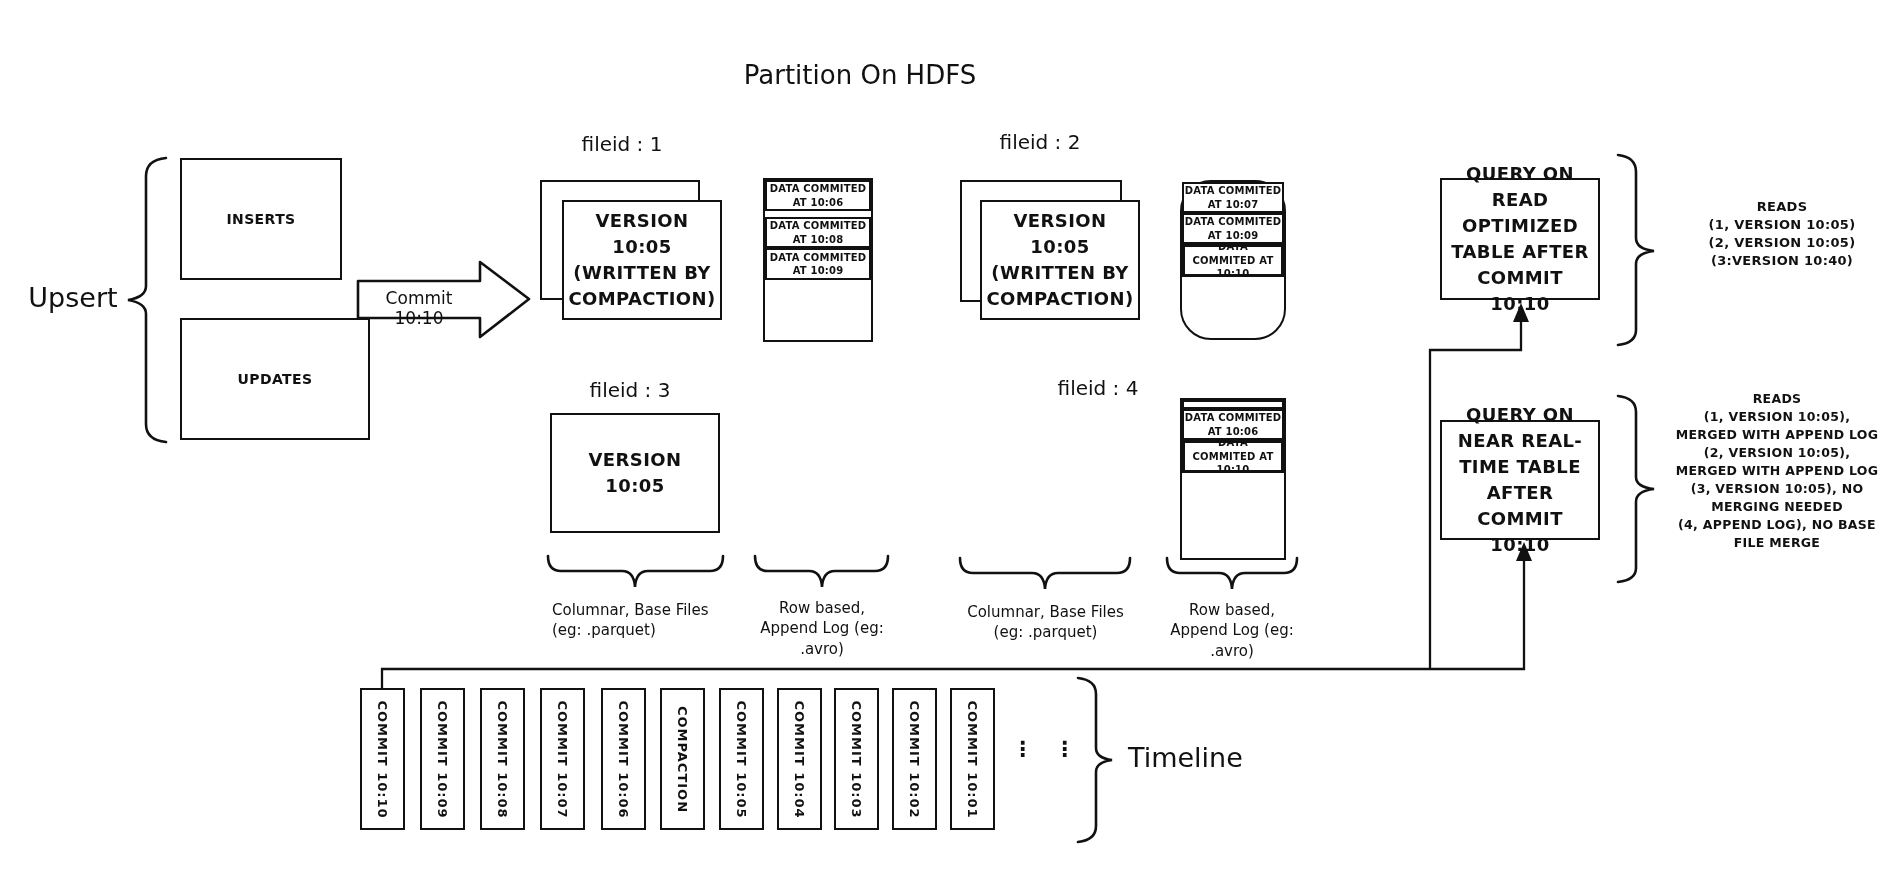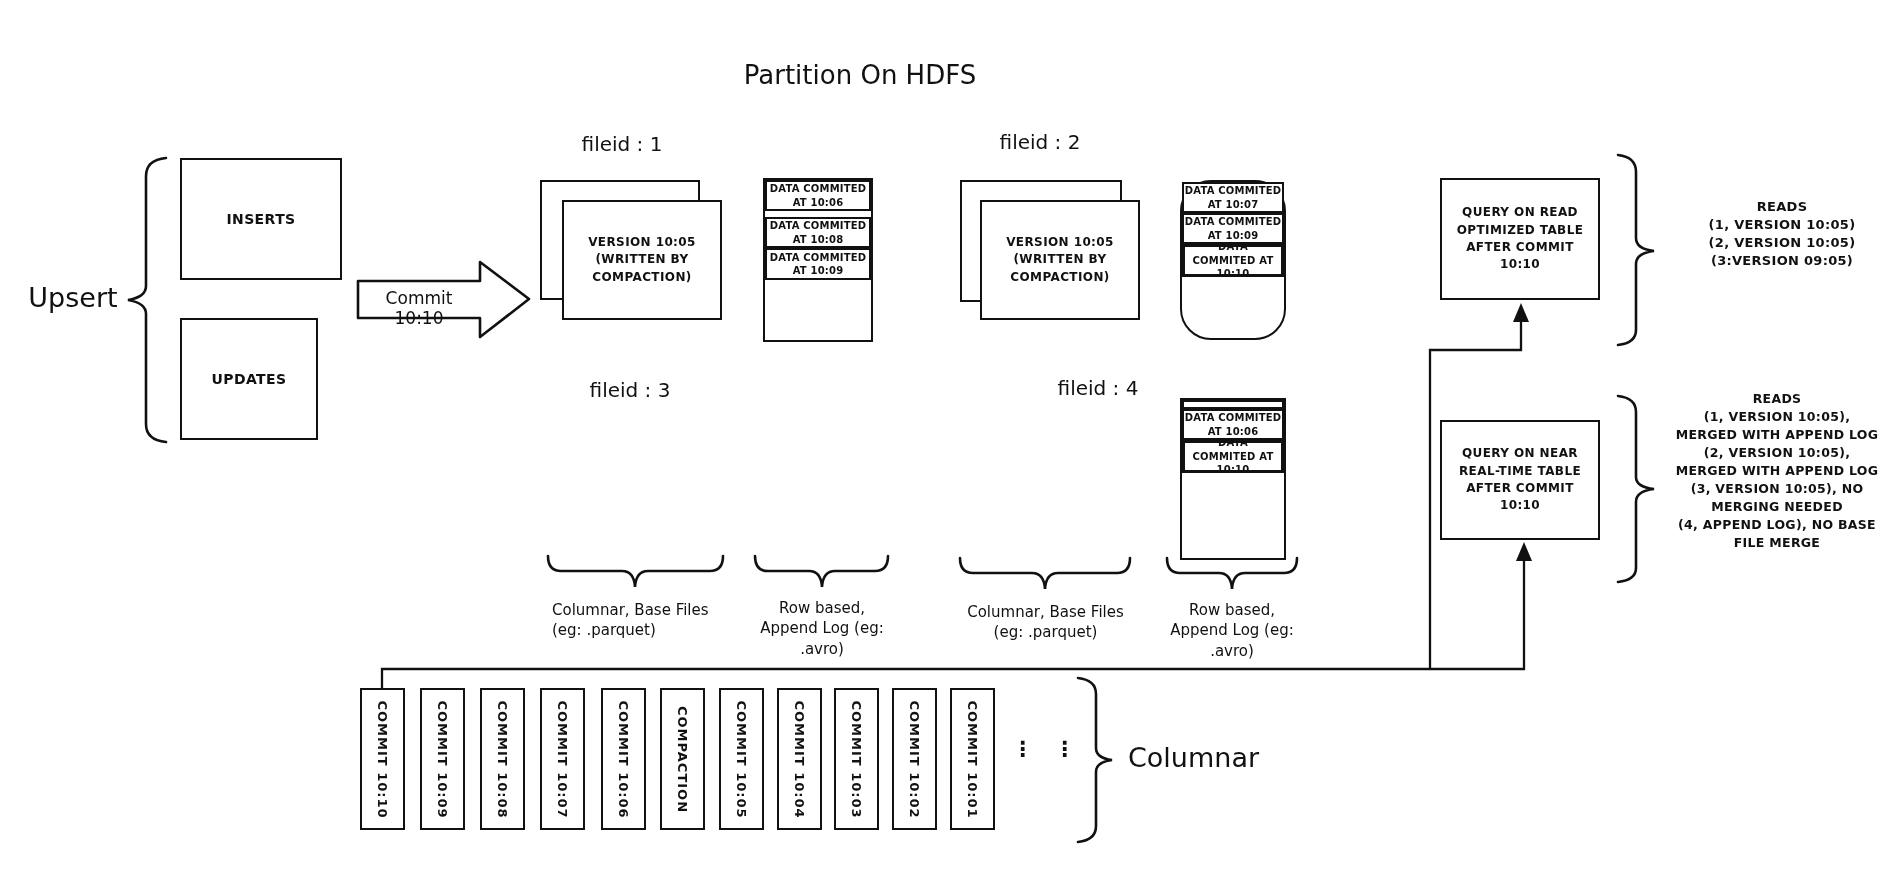--- a/index.html
+++ b/index.html
@@ -5,21 +5,21 @@
   html,body{margin:0;padding:0;background:#fff;}
   #canvas{
     position:relative;width:1900px;height:880px;background:#ffffff;
     font-family:"DejaVu Sans","Liberation Sans",sans-serif;color:#111;
     overflow:hidden;
   }
   .abs{position:absolute;box-sizing:border-box;}
   .box{
     position:absolute;box-sizing:border-box;border:2.5px solid #111;background:#fff;
     display:flex;align-items:center;justify-content:center;text-align:center;
-    font-weight:bold;font-size:12px;line-height:1.45;letter-spacing:.4px;padding:4px;
+    font-weight:bold;font-size:18px;line-height:1.45;letter-spacing:.4px;padding:4px;
   }
   .plainbox{position:absolute;box-sizing:border-box;border:2.5px solid #111;background:#fff;}
   .hand{font-weight:normal;letter-spacing:0;}
   .label{
     position:absolute;text-align:center;font-size:20px;white-space:nowrap;
   }
   .stack{position:absolute;box-sizing:border-box;border:2.5px solid #111;background:#fff;}
   .cell{
     box-sizing:border-box;border:2px solid #111;width:100%;background:#fff;
     font-weight:bold;font-size:10px;line-height:1.35;text-align:center;
@@ -68,21 +68,21 @@
     <path d="M382,688 L382,669 L1524,669 L1524,558" fill="none" stroke="#111" stroke-width="2.3"></path>
     <polygon points="1516,561 1532,561 1524,542" fill="#111"></polygon>
     <path d="M1430,669 L1430,350 L1521,350 L1521,320" fill="none" stroke="#111" stroke-width="2.3"></path>
     <polygon points="1513,322 1529,322 1521,303" fill="#111"></polygon>
   </svg>
 
   <div class="label" style="left:660px;top:40px;width:400px;font-size:26px;margin-top:20px;">Partition On HDFS</div>
 
   <div class="label" style="left:18px;top:282px;width:110px;font-size:27px;">Upsert</div>
   <div class="box" style="left:180px;top:158px;width:162px;height:122px;font-size:14px;">INSERTS</div>
-  <div class="box" style="left:180px;top:318px;width:138px;height:122px;font-size:14px;">UPDATES</div>
+  <div class="box" style="left:180px;top:318px;width:190px;height:122px;font-size:14px;">UPDATES</div>
   <div class="abs hand" style="left:360px;top:288px;width:118px;text-align:center;font-size:17px;">Commit 10:10</div>
 
   <div class="label" style="left:532px;top:132px;width:180px;">fileid : 1</div>
   <div class="plainbox" style="left:540px;top:180px;width:160px;height:120px;"></div>
   <div class="box" style="left:562px;top:200px;width:160px;height:120px;">VERSION 10:05 (WRITTEN BY COMPACTION)</div>
   <div class="stack" style="left:763px;top:178px;width:110px;height:164px;">
     <div class="cell" style="height:31px;margin-bottom:6px;">DATA COMMITED AT 10:06</div>
     <div class="cell" style="height:31px;">DATA COMMITED AT 10:08</div>
     <div class="cell" style="height:32px;">DATA COMMITED AT 10:09</div>
   </div>
@@ -90,20 +90,21 @@
   <div class="label" style="left:950px;top:130px;width:180px;">fileid : 2</div>
   <div class="plainbox" style="left:960px;top:180px;width:162px;height:122px;"></div>
   <div class="box" style="left:980px;top:200px;width:160px;height:120px;">VERSION 10:05 (WRITTEN BY COMPACTION)</div>
   <div class="stack" style="left:1180px;top:180px;width:106px;height:160px;border-radius:31px;">
     <div class="cell" style="height:31px;">DATA COMMITED AT 10:07</div>
     <div class="cell" style="height:31px;">DATA COMMITED AT 10:09</div>
     <div class="cell bold" style="height:33px;">DATA COMMITED AT 10:10</div>
   </div>
 
   <div class="label" style="left:540px;top:378px;width:180px;">fileid : 3</div>
+  <div class="box" style="left:550px;top:413px;width:170px;height:120px;">VERSION 10:05</div>
 
   <div class="label" style="left:1008px;top:376px;width:180px;">fileid : 4</div>
   <div class="stack" style="left:1180px;top:398px;width:106px;height:162px;">
     <div class="cell" style="height:9px;"></div>
     <div class="cell" style="height:31px;">DATA COMMITED AT 10:06</div>
     <div class="cell bold" style="height:33px;">DATA COMMITED AT 10:10</div>
   </div>
 
   <div class="smalllbl" style="left:552px;top:600px;width:175px;text-align:left;">
     <div>Columnar, Base Files</div>
@@ -124,21 +125,21 @@
     <div>.avro)</div>
   </div>
 
   <div class="box" style="left:1440px;top:178px;width:160px;height:122px;">QUERY ON READ OPTIMIZED TABLE AFTER COMMIT 10:10</div>
   <div class="box" style="left:1440px;top:420px;width:160px;height:120px;">QUERY ON NEAR REAL-TIME TABLE AFTER COMMIT 10:10</div>
 
   <div class="reads" style="left:1650px;top:198px;width:210px;">
     <div>READS</div>
     <div>(1, VERSION 10:05)</div>
     <div>(2, VERSION 10:05)</div>
-    <div>(3:VERSION 09:05)</div>
+    <div>(3:VERSION 10:40)</div>
   </div>
   <div class="reads" style="left:1632px;top:390px;width:236px;font-size:12.5px;">
     <div>READS</div>
     <div>(1, VERSION 10:05),</div>
     <div>MERGED WITH APPEND LOG</div>
     <div>(2, VERSION 10:05),</div>
     <div>MERGED WITH APPEND LOG</div>
     <div>(3, VERSION 10:05), NO</div>
     <div>MERGING NEEDED</div>
     <div>(4, APPEND LOG), NO BASE</div>
@@ -175,15 +176,15 @@
   <div class="tl-box" style="left:892px;top:688px;">
       <span>COMMIT 10:02</span>
     </div>
   <div class="tl-box" style="left:950px;top:688px;">
       <span>COMMIT 10:01</span>
     </div>
 
   <div class="dots" style="left:1012px;top:744px;">⋮</div>
   <div class="dots" style="left:1054px;top:744px;">⋮</div>
 
-  <div class="label" style="left:1128px;top:742px;width:140px;text-align:left;font-size:27px;">Columnar</div>
+  <div class="label" style="left:1128px;top:742px;width:140px;text-align:left;font-size:27px;">Timeline</div>
 
 </div>
 
 </body></html>

